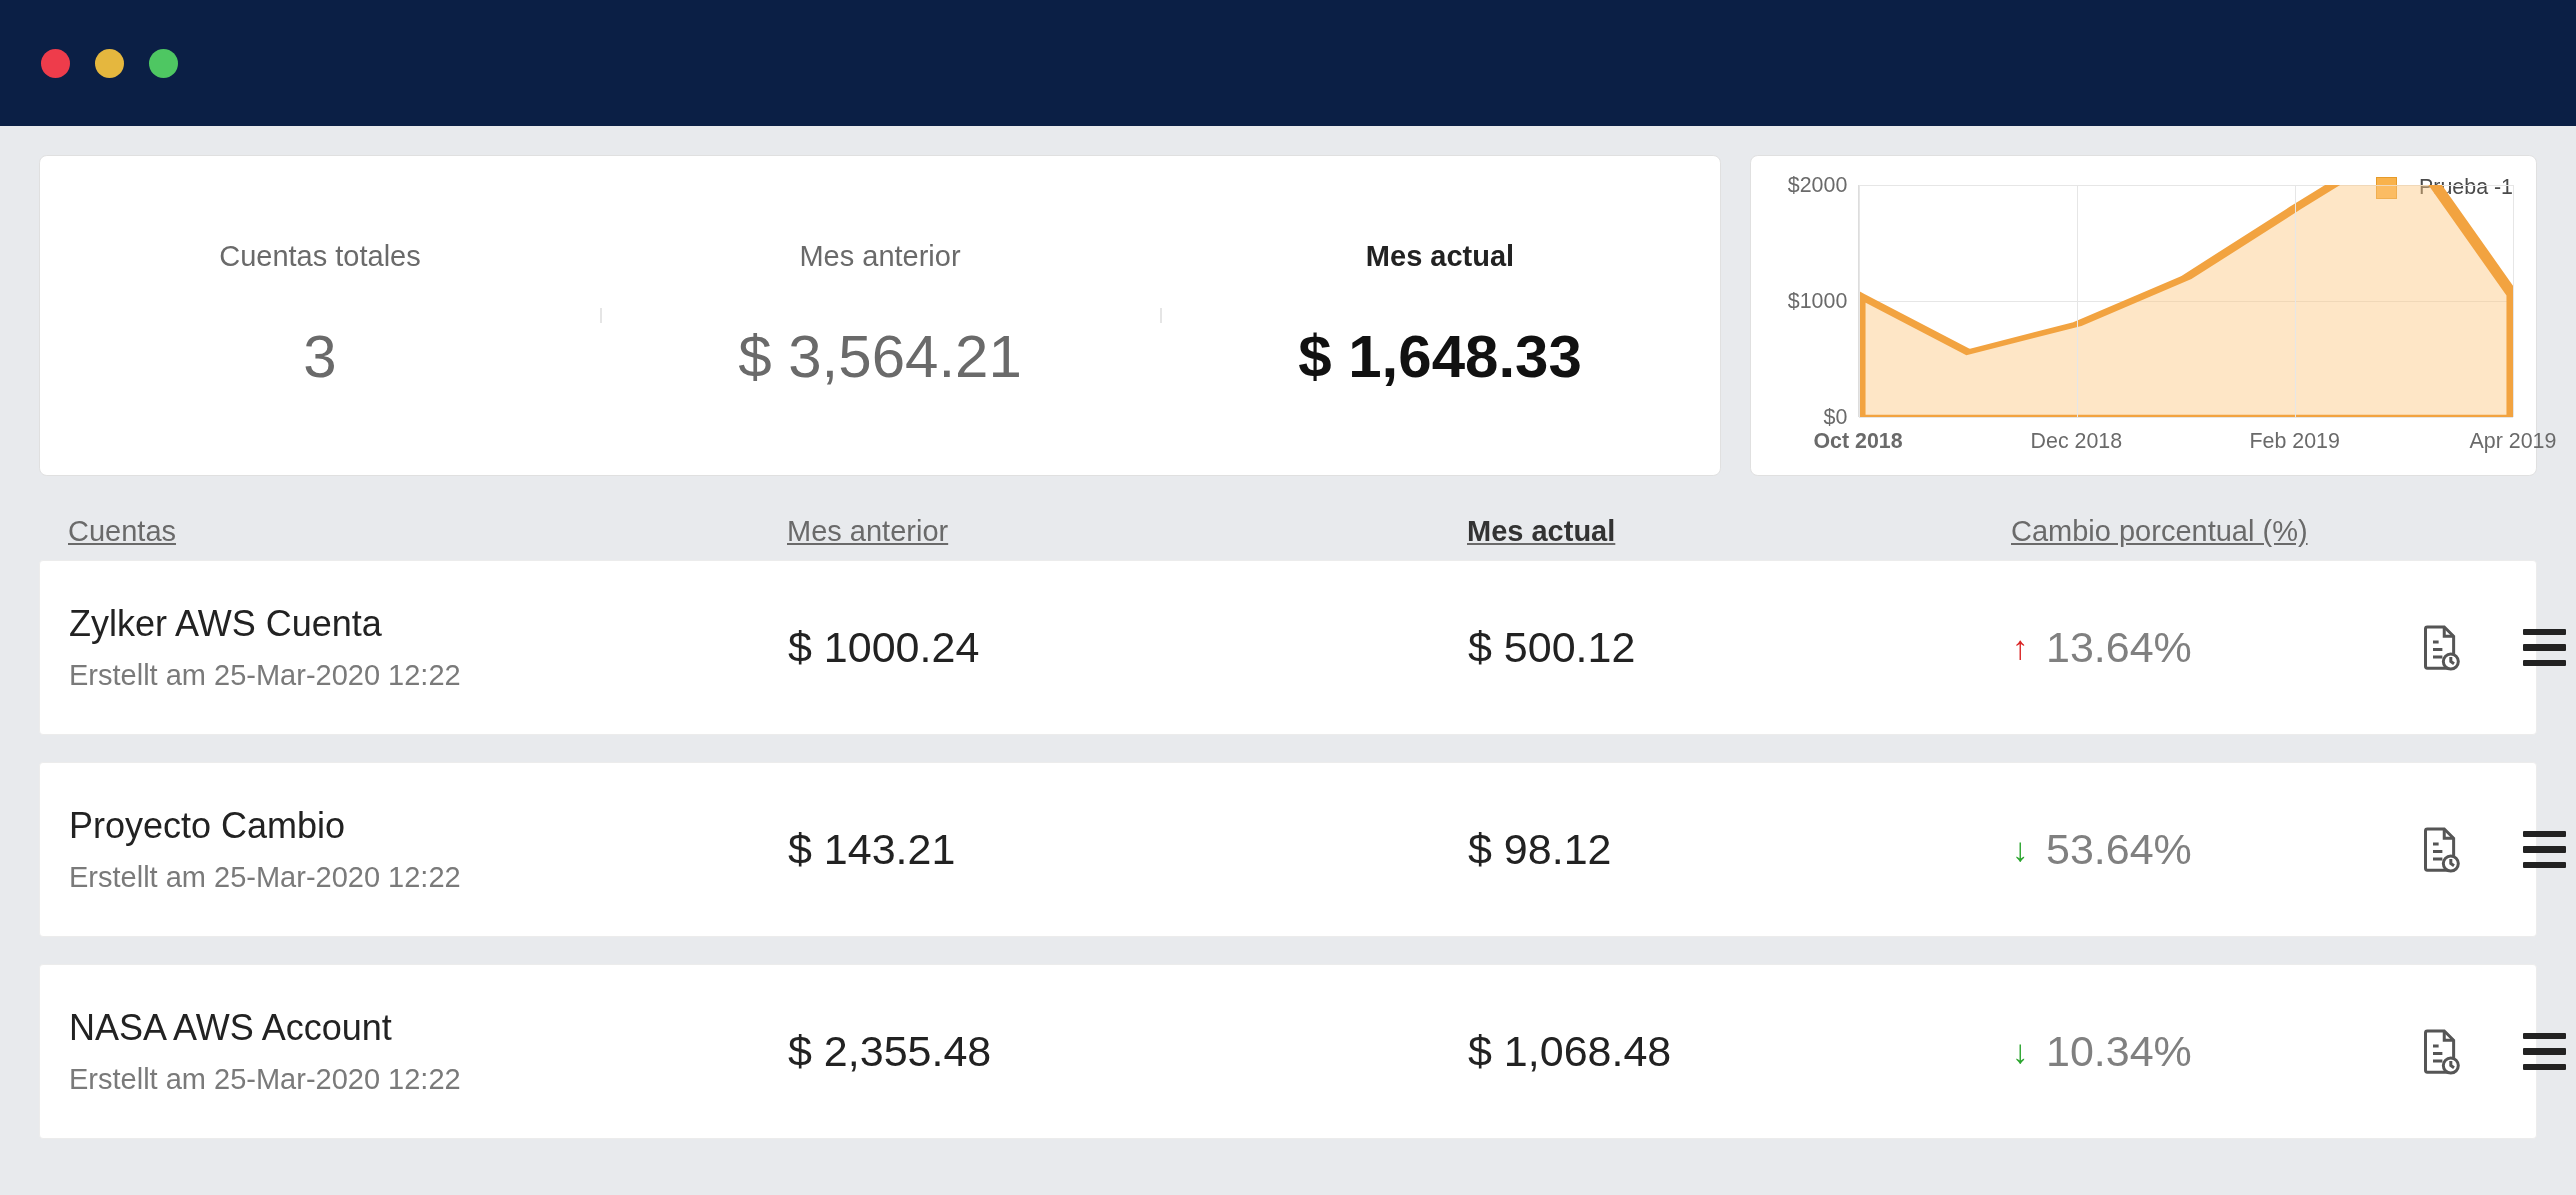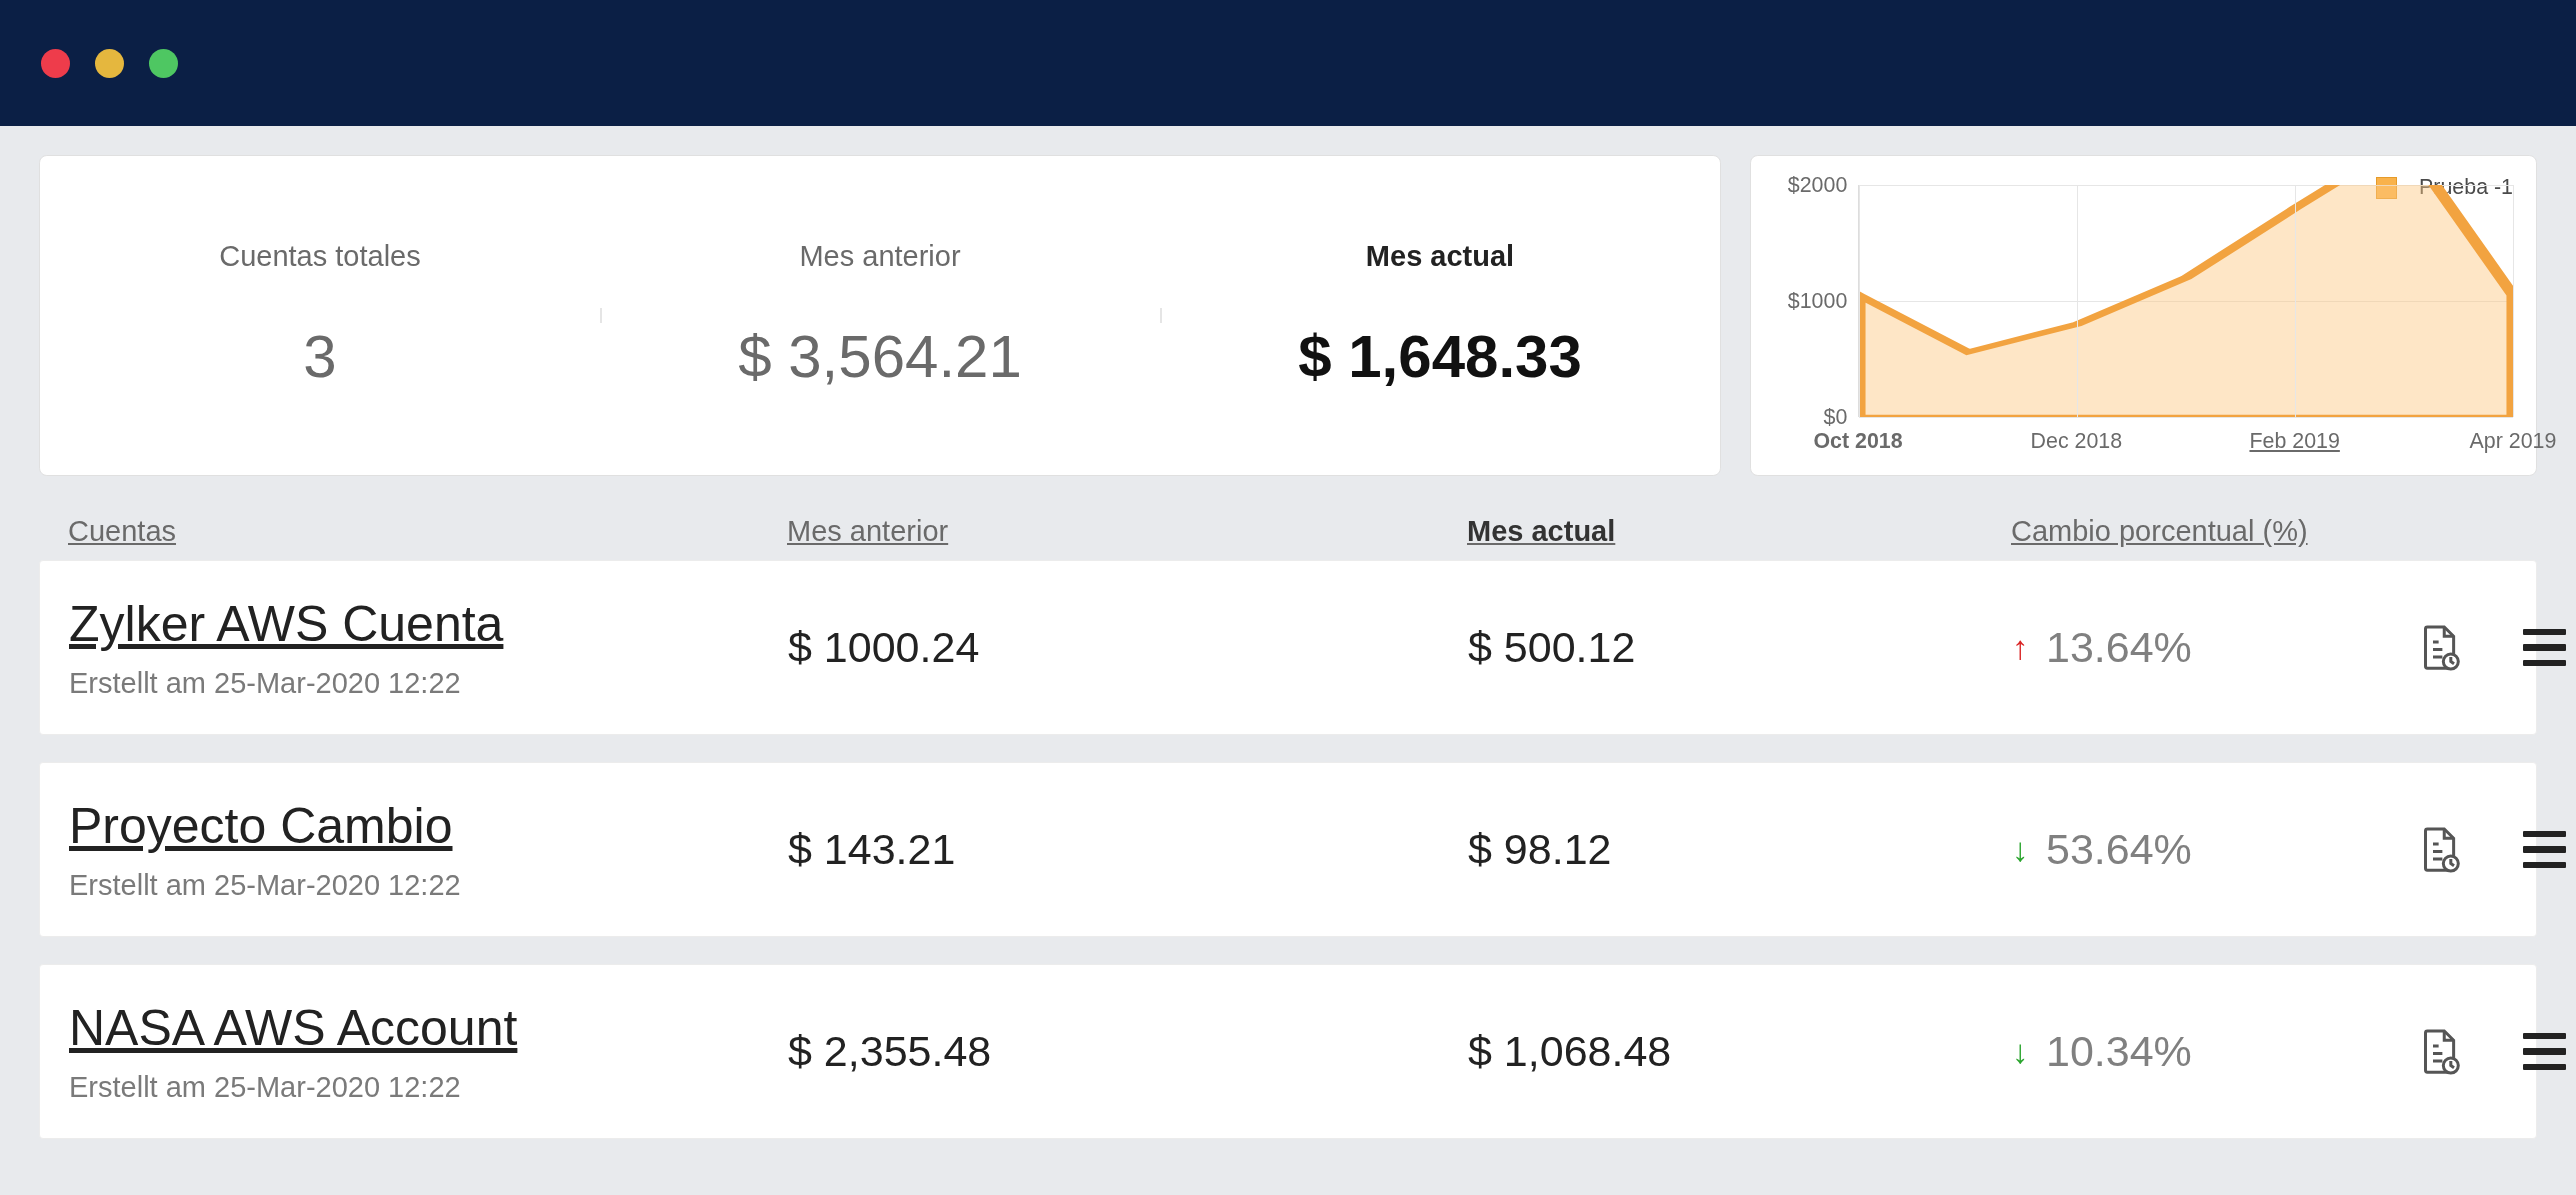--- a/index.html
+++ b/index.html
@@ -99,21 +99,21 @@
       background: #fff;
       border: 1px solid #ececec;
       border-radius: 3.9px;
       margin-bottom: 27px;
       display: grid;
       grid-template-columns: 719px 680px 544px 389px 78px 87px;
       align-items: center;
       padding: 33px 39px 33px 29px;
       height: 175px;
     }
-    .acct-name { color: #222; font-size: 50px; font-weight: 400; margin-bottom: 13.6px; text-decoration: underline; }
+    .acct-name { color: #222; font-size: 36px; font-weight: 400; margin-bottom: 13.6px; }
     .acct-sub  { color: #7a7a7a; font-size: 29px; }
     .money { color: #222; font-size: 43px; font-weight: 400; }
     .pct-wrap { display: flex; align-items: center; gap: 17.5px; }
     .arrow { font-size: 33px; line-height: 1; }
     .arrow.up { color: #d92525; }
     .arrow.down { color: #2ba52e; }
     .pct-val { color: #808080; font-size: 43px; font-weight: 400; }
 
     .icon-btn { display: flex; align-items: center; justify-content: center; cursor: pointer; }
     .icon-btn svg { stroke: #555; }
@@ -163,21 +163,21 @@
           <path id="area-path" class="area-path" d="M 0 47.5 L 16.666666666666664 72 L 33.33333333333333 60 L 50 40 L 66.66666666666666 10 L 83.33333333333334 -19 L 100 47.5 L 100 100 L 0 100 Z"></path>
         </svg>
       <div class="grid-v" style="left: 0%;"></div>
           <div class="grid-v" style="left: 33.3333%;"></div>
           <div class="grid-v" style="left: 66.6667%;"></div>
           <div class="grid-v" style="left: 100%;"></div>
         </div>
       <div class="x-ticks" id="x-ticks">
           <div class="x-tick" style="left: 0%; font-weight: bold;">Oct 2018</div>
           <div class="x-tick" style="left: 33.3333%;">Dec 2018</div>
-          <div class="x-tick" style="left: 66.6667%; text-decoration: underline;">Feb 2019</div>
+          <div class="x-tick" style="left: 66.6667%;">Feb 2019</div>
           <div class="x-tick" style="left: 100%;">Apr 2019</div>
         </div>
     </div>
   </div>
 
   <div class="table-header">
     <div>Cuentas</div>
     <div>Mes anterior</div>
     <div class="th-bold">Mes actual</div>
     <div>Cambio porcentual (%)</div>

